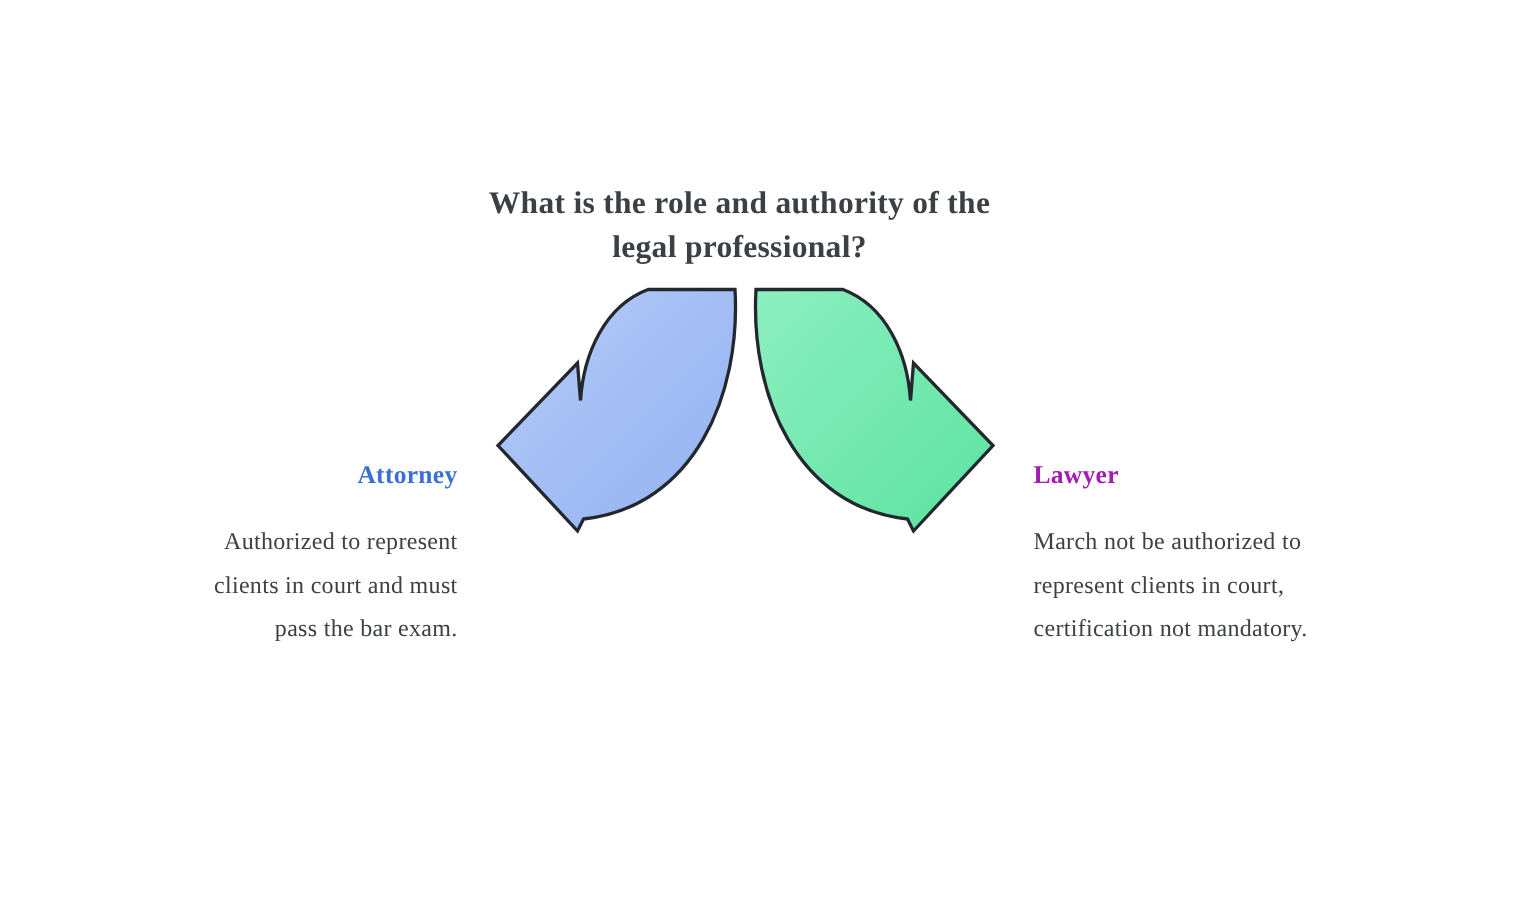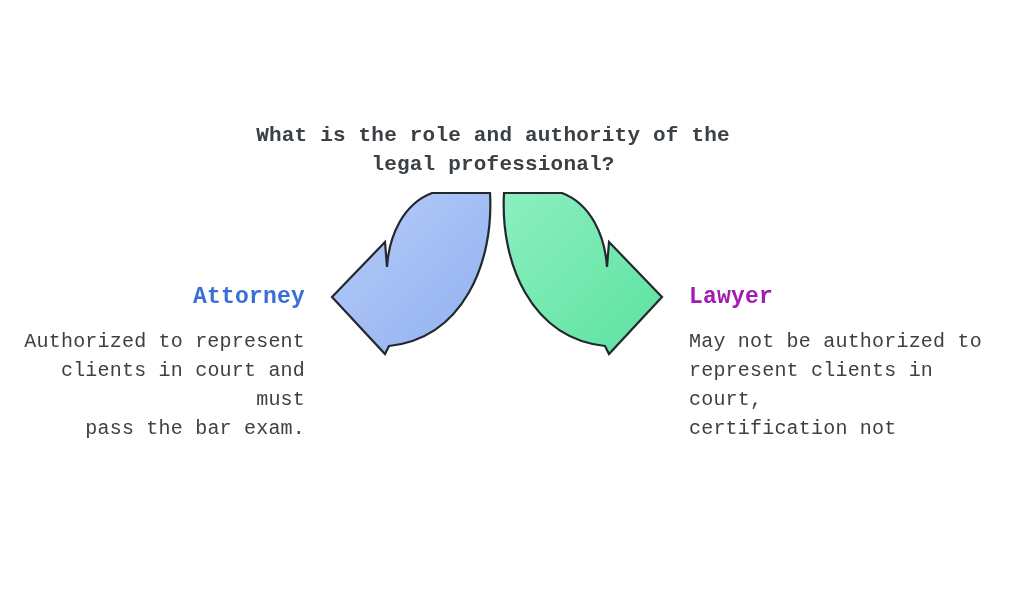--- a/index.html
+++ b/index.html
@@ -1,21 +1,21 @@
 <!DOCTYPE html>
 <html><head>
 <meta charset="utf-8">
 <style>
   html,body{margin:0;padding:0;}
   .stage{
     position:relative;
     width:1024px;height:443px;
     background:#ffffff;
     overflow:hidden;
-    font-family:Liberation Mono, monospace;
+    font-family:Liberation Serif, serif;
   }
   .title{
     position:absolute;
     left:243px;top:121px;width:500px;
     text-align:center;
     font-size:21px;font-weight:bold;
     line-height:29px;
     color:#3b4045;
     white-space:pre-line;
     letter-spacing:0.2px;
@@ -25,27 +25,28 @@
   .arrow-right{left:499px;}
   .arrow path{
     stroke:#23282e;
     stroke-width:2.2;
     stroke-linejoin:miter;
   }
   .branch{position:absolute;top:285px;}
   .branch-left{right:719px;width:290px;text-align:right;}
   .branch-right{left:689px;width:310px;text-align:left;}
   .branch-label{
-    font-size:23px;font-weight:bold;
+    font-size:17px;font-weight:bold;
     line-height:24px;
     letter-spacing:0.2px;
+    margin-top:20px;
   }
   .branch-desc{
     margin-top:18px;
-    font-size:20px;
+    font-size:16px;
     line-height:29px;
     color:#3d4145;
     white-space:pre-line;
     letter-spacing:0.2px;
   }
 </style>
 </head>
 <body>
 
 <div class="stage">
@@ -77,18 +78,18 @@
 
   <div class="branch branch-left">
     <div class="branch-label" style="color: rgb(58, 112, 214);">Attorney</div>
     <div class="branch-desc">Authorized to represent
 clients in court and must
 pass the bar exam.</div>
   </div>
 
   <div class="branch branch-right">
     <div class="branch-label" style="color: #a21caf;">Lawyer</div>
-    <div class="branch-desc">May not be authorized to
+    <div class="branch-desc">March not be authorized to
 represent clients in court,
 certification not mandatory.</div>
   </div>
 
 </div>
 
 </body></html>

